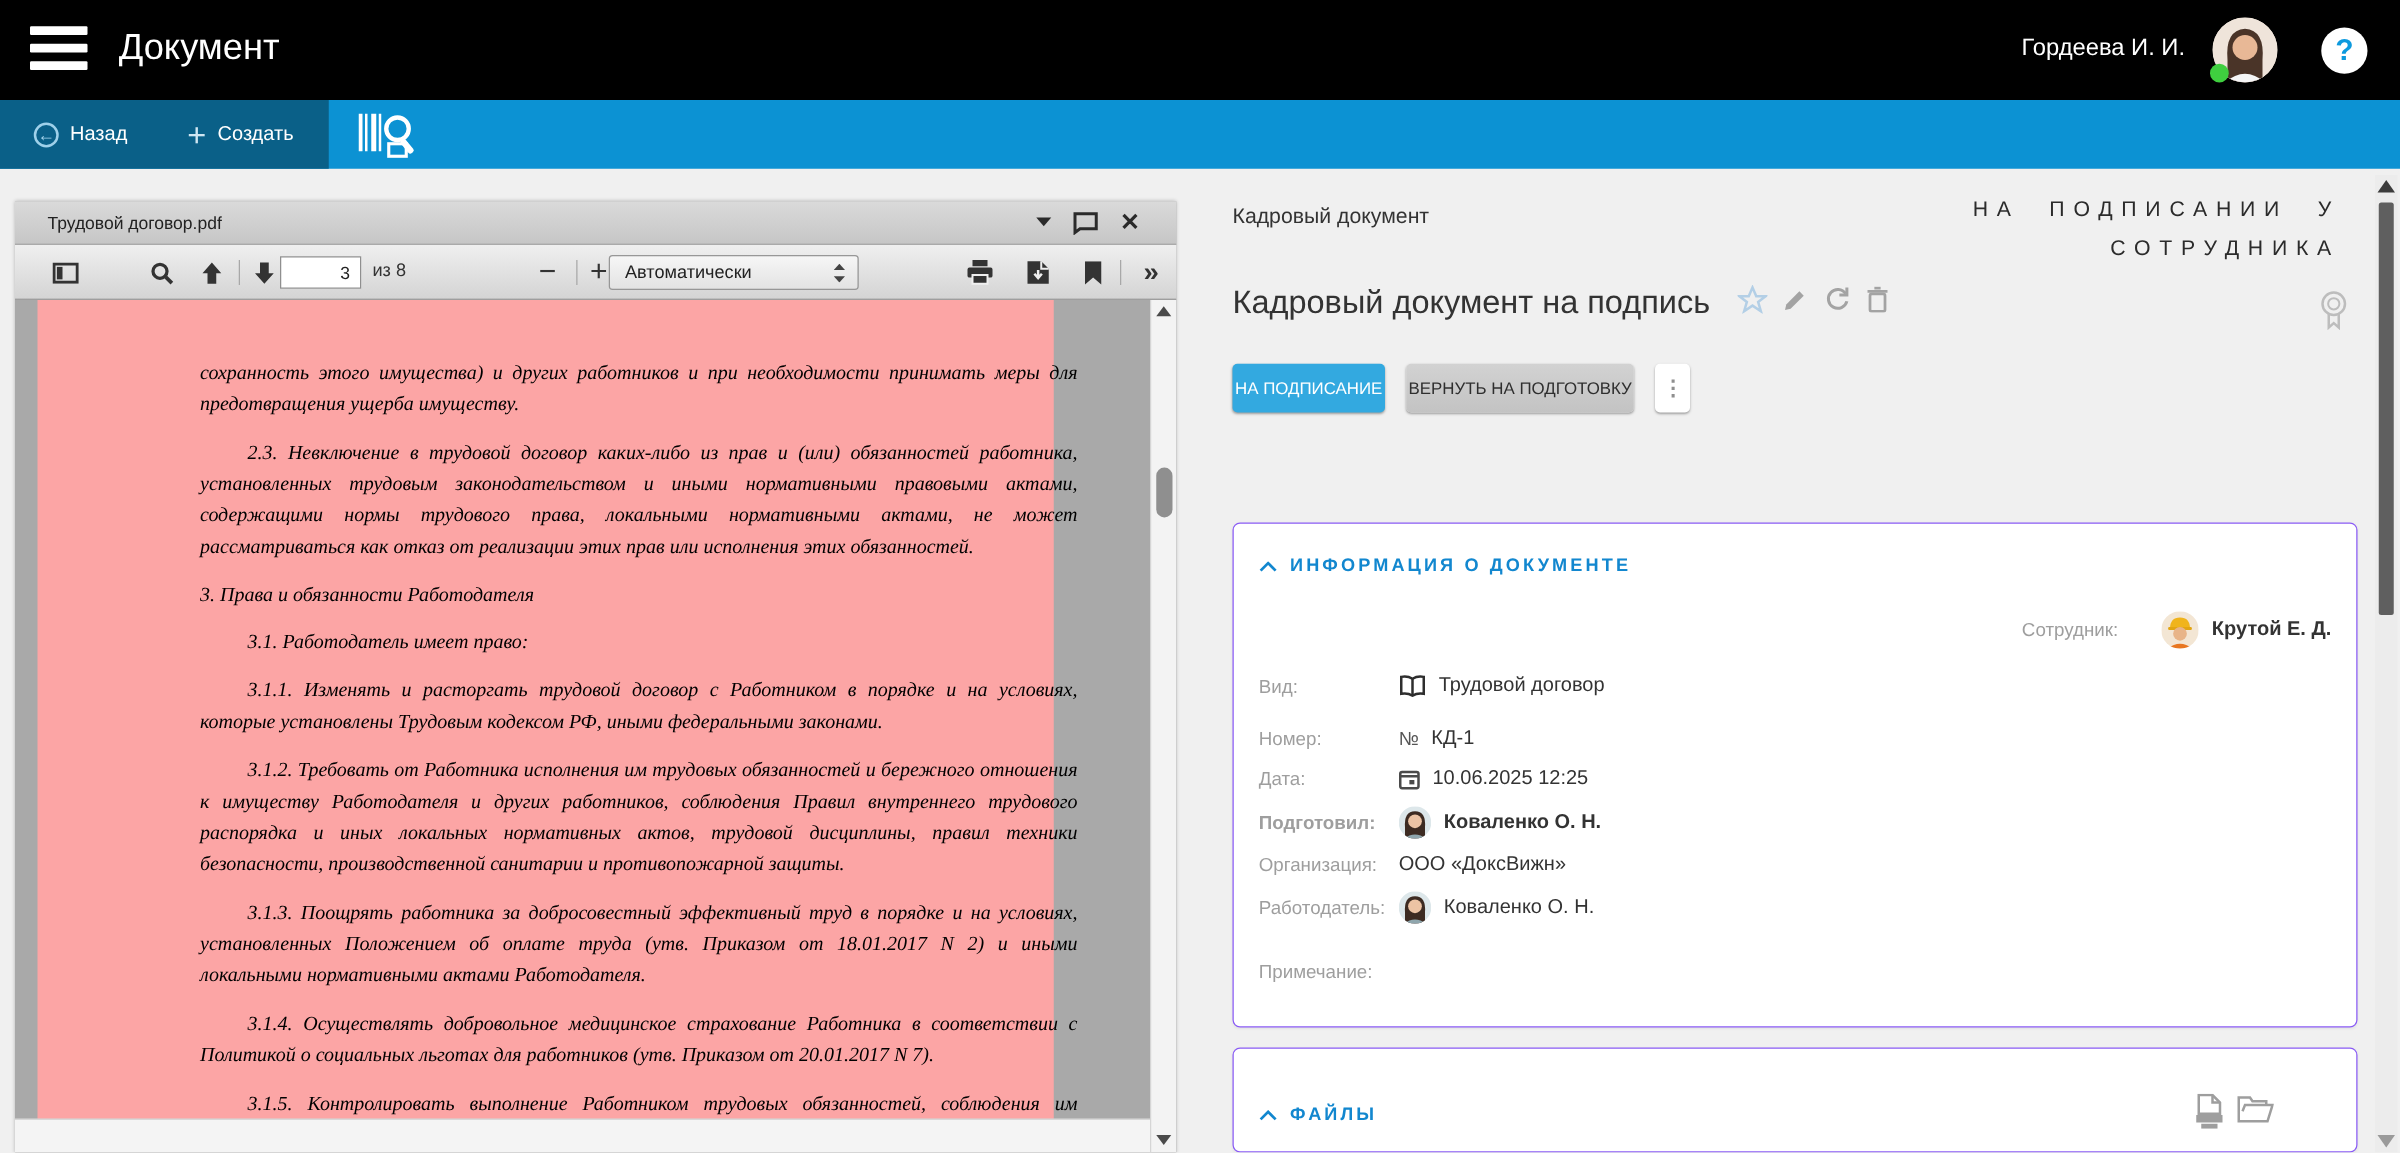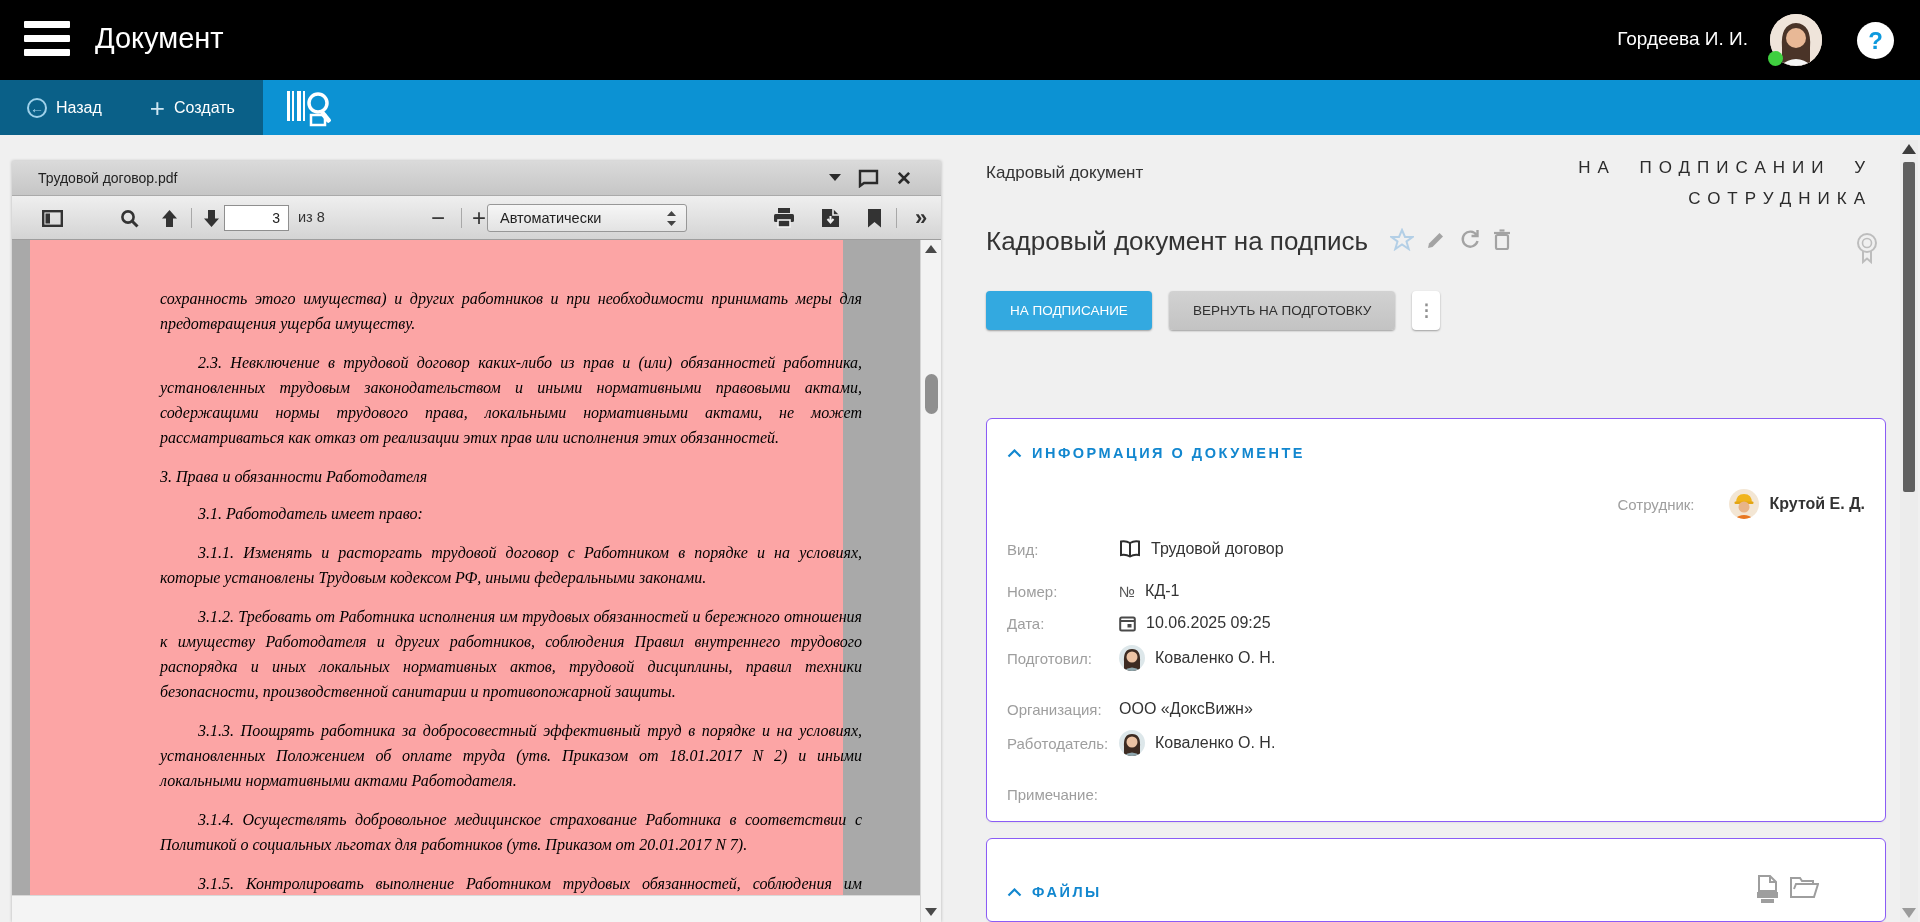--- a/index.html
+++ b/index.html
@@ -58,21 +58,21 @@
   
   .doc-panel { position:absolute; left:986px; top:140px; width:900px; height:782px; }
   .type-label { position:absolute; left:0; top:23px; font-size:17px; color:#333; }
   .status-text { position:absolute; right:14px; top:12px; width:452px; font-size:17px; color:#2b2b2b; text-align:right; letter-spacing:7px; word-spacing:12px; line-height:31px; }
   .doc-title-row { position:absolute; left:0; top:86px; display:flex; align-items:center; }
   .doc-title { font-size:26px; color:#333; }
   .t-ic { margin-left:12px; cursor:pointer; }
   .seal-ic { position:absolute; right:6px; top:92px; }
   .btn-row1 { position:absolute; left:0; top:151px; display:flex; }
   .btn-row2 { position:absolute; left:0; top:214px; display:flex; }
-  .btn { height:39px; border-radius:4px; border:none; font-family:"Liberation Sans", sans-serif; font-size:13.5px; font-weight:500; color:#2f2f2f; padding:0 24px; margin-right:17px; cursor:pointer; box-shadow:0 1px 2px rgba(0,0,0,.35); background:linear-gradient(#d2d2d2,#c3c3c3); display:flex; align-items:center; }
+  .btn { height:39px; border-radius:4px; border:none; font-family:"Liberation Sans", sans-serif; font-size:13.5px; font-weight:500; color:#2f2f2f; padding:0 2px; margin-right:17px; cursor:pointer; box-shadow:0 1px 2px rgba(0,0,0,.35); background:linear-gradient(#d2d2d2,#c3c3c3); display:flex; align-items:center; }
   .btn-blue { background:#33a9e0; color:#fff; }
   .btn-kebab { width:28px; padding:0; background:#fff; color:#8f8f8f; font-size:17px; font-weight:bold; justify-content:center; letter-spacing:0; }
   .btn-tall { height:43px; }
   .btn svg { margin-right:10px; }
 
   .card { position:absolute; left:0; width:900px; background:#fff; border:1px solid #8b5cf6; border-radius:6px; box-shadow:0 1px 2px rgba(0,0,0,.06); }
   .card1 { top:278px; height:404px; padding:26px 20px 0 20px; }
   .card2 { top:698px; height:84px; padding:0 20px; }
   .sec-head { display:flex; align-items:center; color:#1287cf; font-size:14.5px; font-weight:bold; letter-spacing:2.5px; cursor:pointer; }
   .sec-head svg { margin-right:10px; }
@@ -330,24 +330,24 @@
       <div class="irow" style="height:24px;margin-bottom:8px;">
         <span class="ilabel">Дата:</span>
         <span class="ival">
           <span class="ic-inline">
             <svg width="17" height="17" viewBox="0 0 17 17">
                 <rect x="1.2" y="2.5" width="14.6" height="13" rx="1.5" fill="none" stroke="#4a4a4a" stroke-width="2"></rect>
                 <line x1="1.2" y1="6" x2="15.8" y2="6" stroke="#4a4a4a" stroke-width="2"></line>
                 <rect x="8.5" y="9" width="4" height="3.5" fill="#4a4a4a"></rect>
               </svg>
           </span>
-          <span>10.06.2025 09:25</span>
-        </span>
-      </div>
-      <div class="irow" style="height:30px;margin-bottom:23px;">
+          <span>10.06.2025 12:25</span>
+        </span>
+      </div>
+      <div class="irow" style="height:30px;margin-bottom:6px;font-weight:bold;">
         <span class="ilabel">Подготовил:</span>
         <span class="ival">
           <span class="av" style="width:26px;height:26px;">
             <svg width="26" height="26" viewBox="0 0 26 26">
                 <rect width="26" height="26" fill="#dde7ea"></rect>
                 <path d="M5 17 Q4 4 13 4 Q22 4 21 17 L21 26 H5 Z" fill="#3d2b22"></path>
                 <circle cx="13" cy="12" r="5.5" fill="#ecc3a4"></circle>
                 <path d="M4 26 Q13 19 22 26 Z" fill="#8fa6ad"></path>
               </svg>
           </span>

